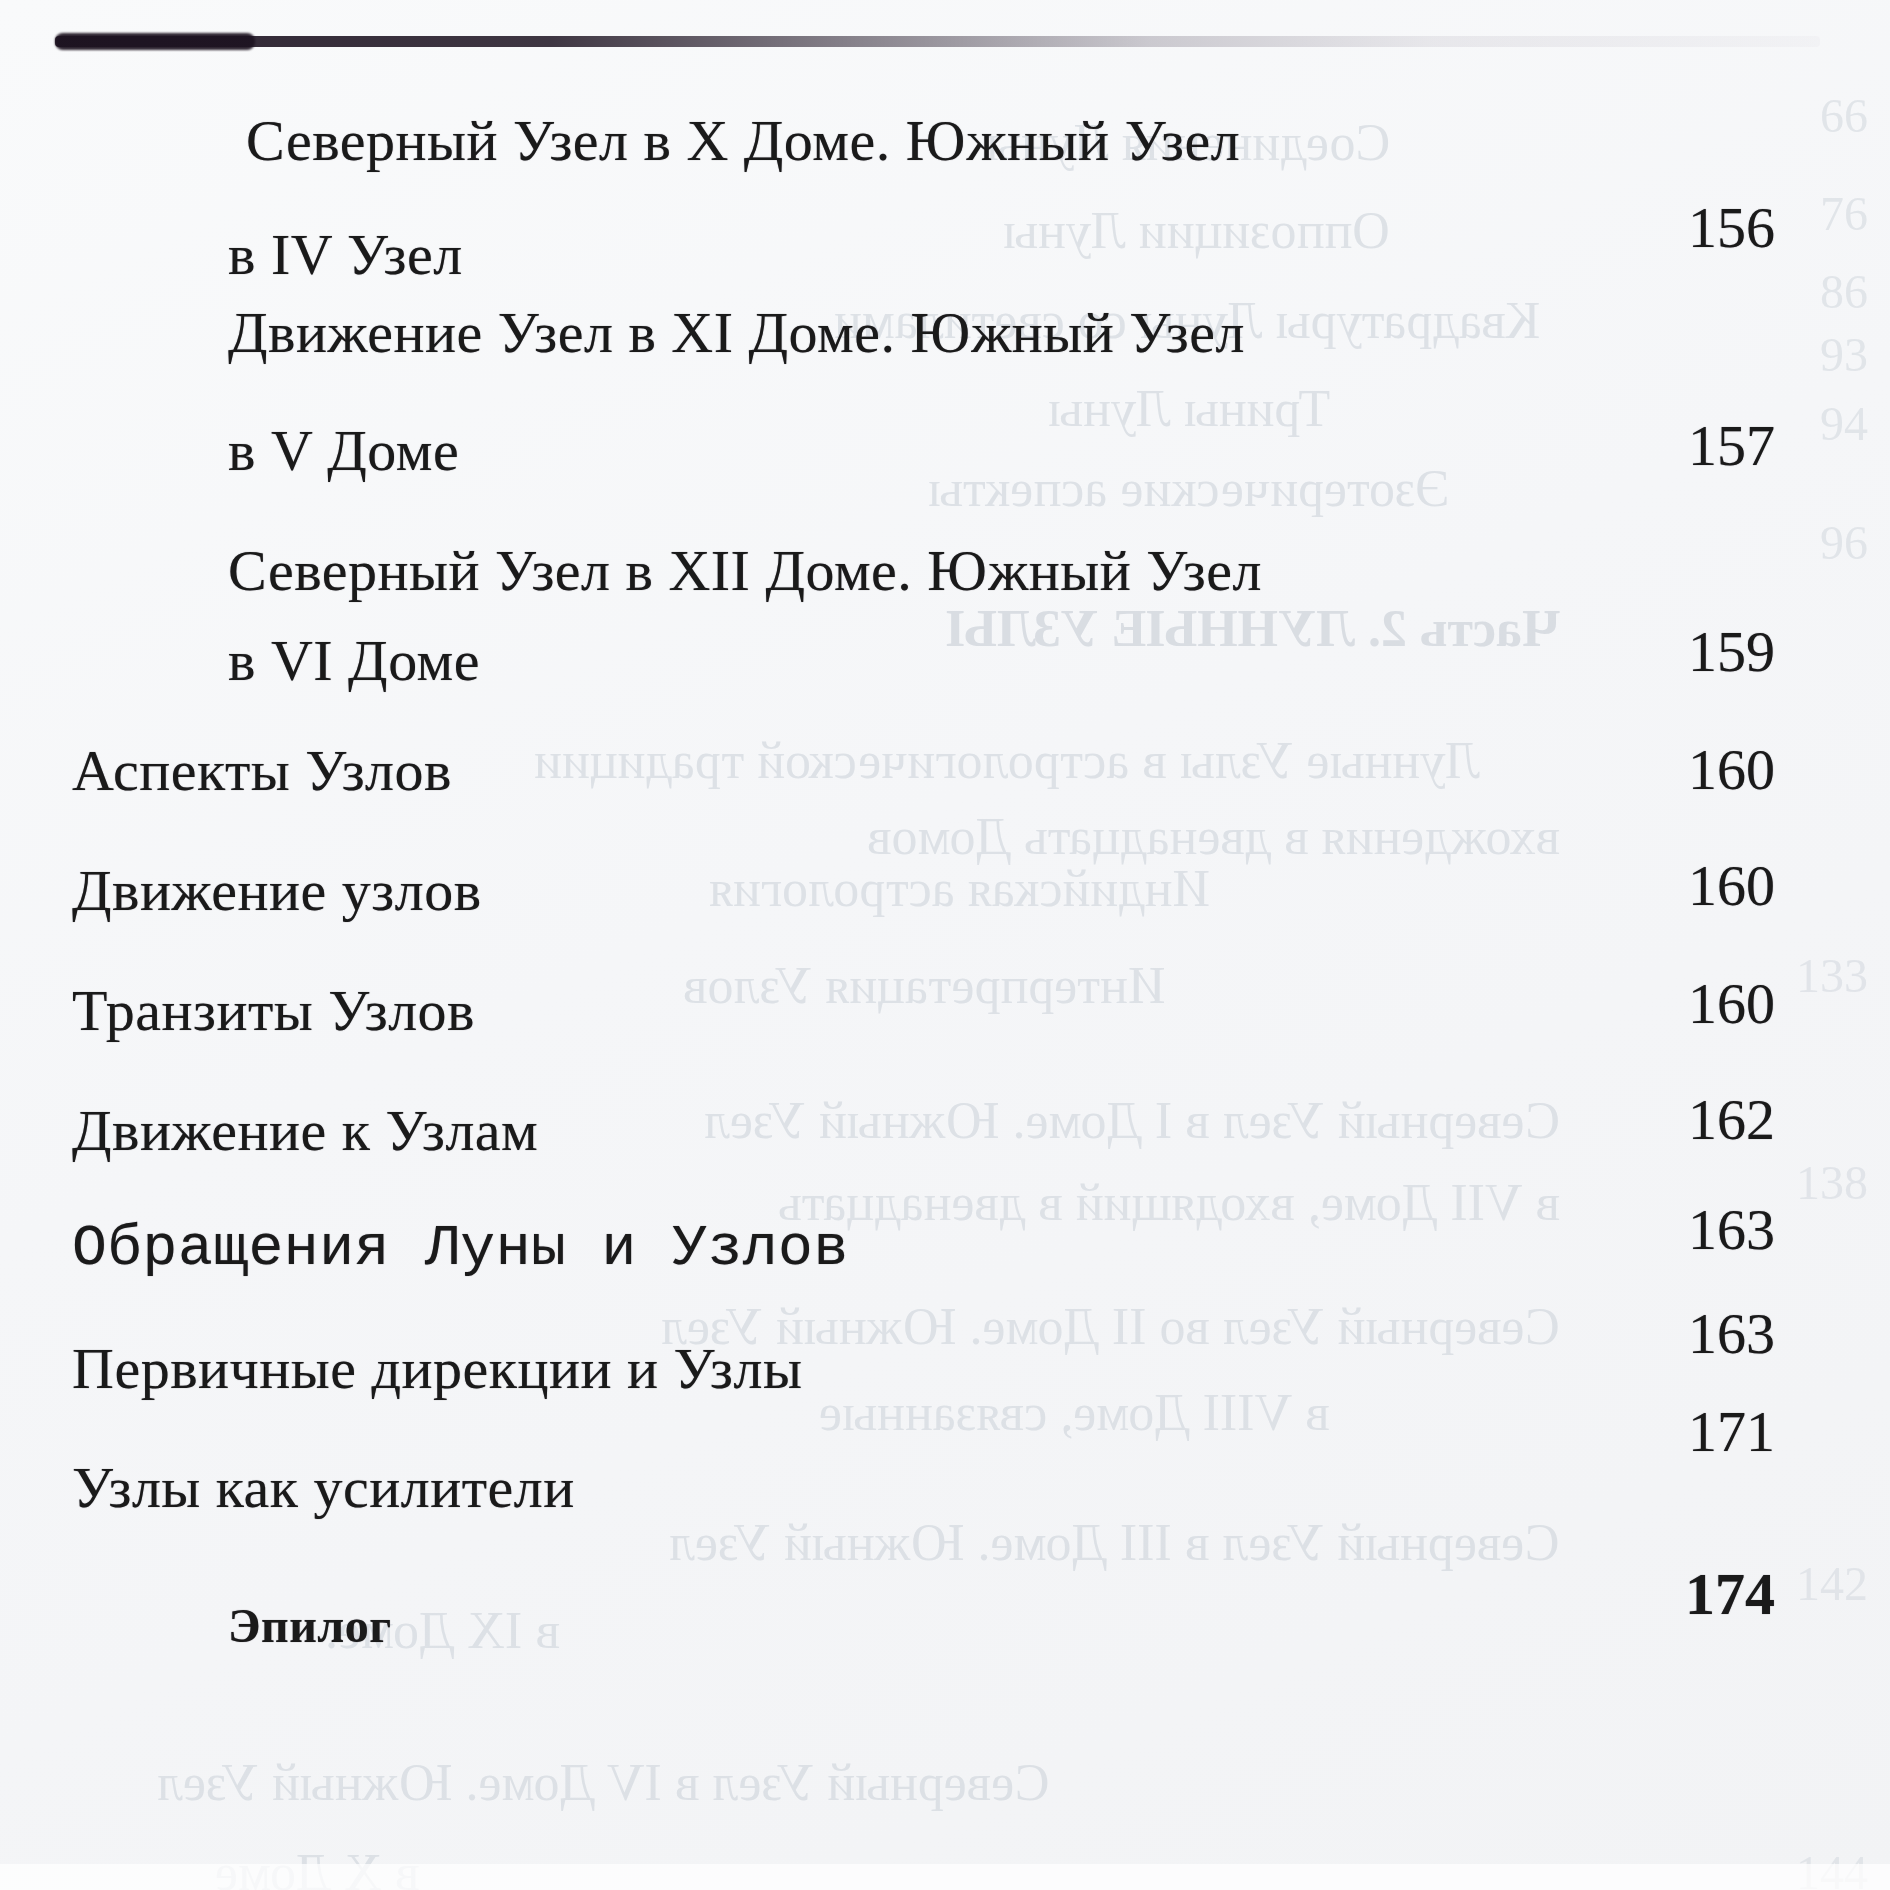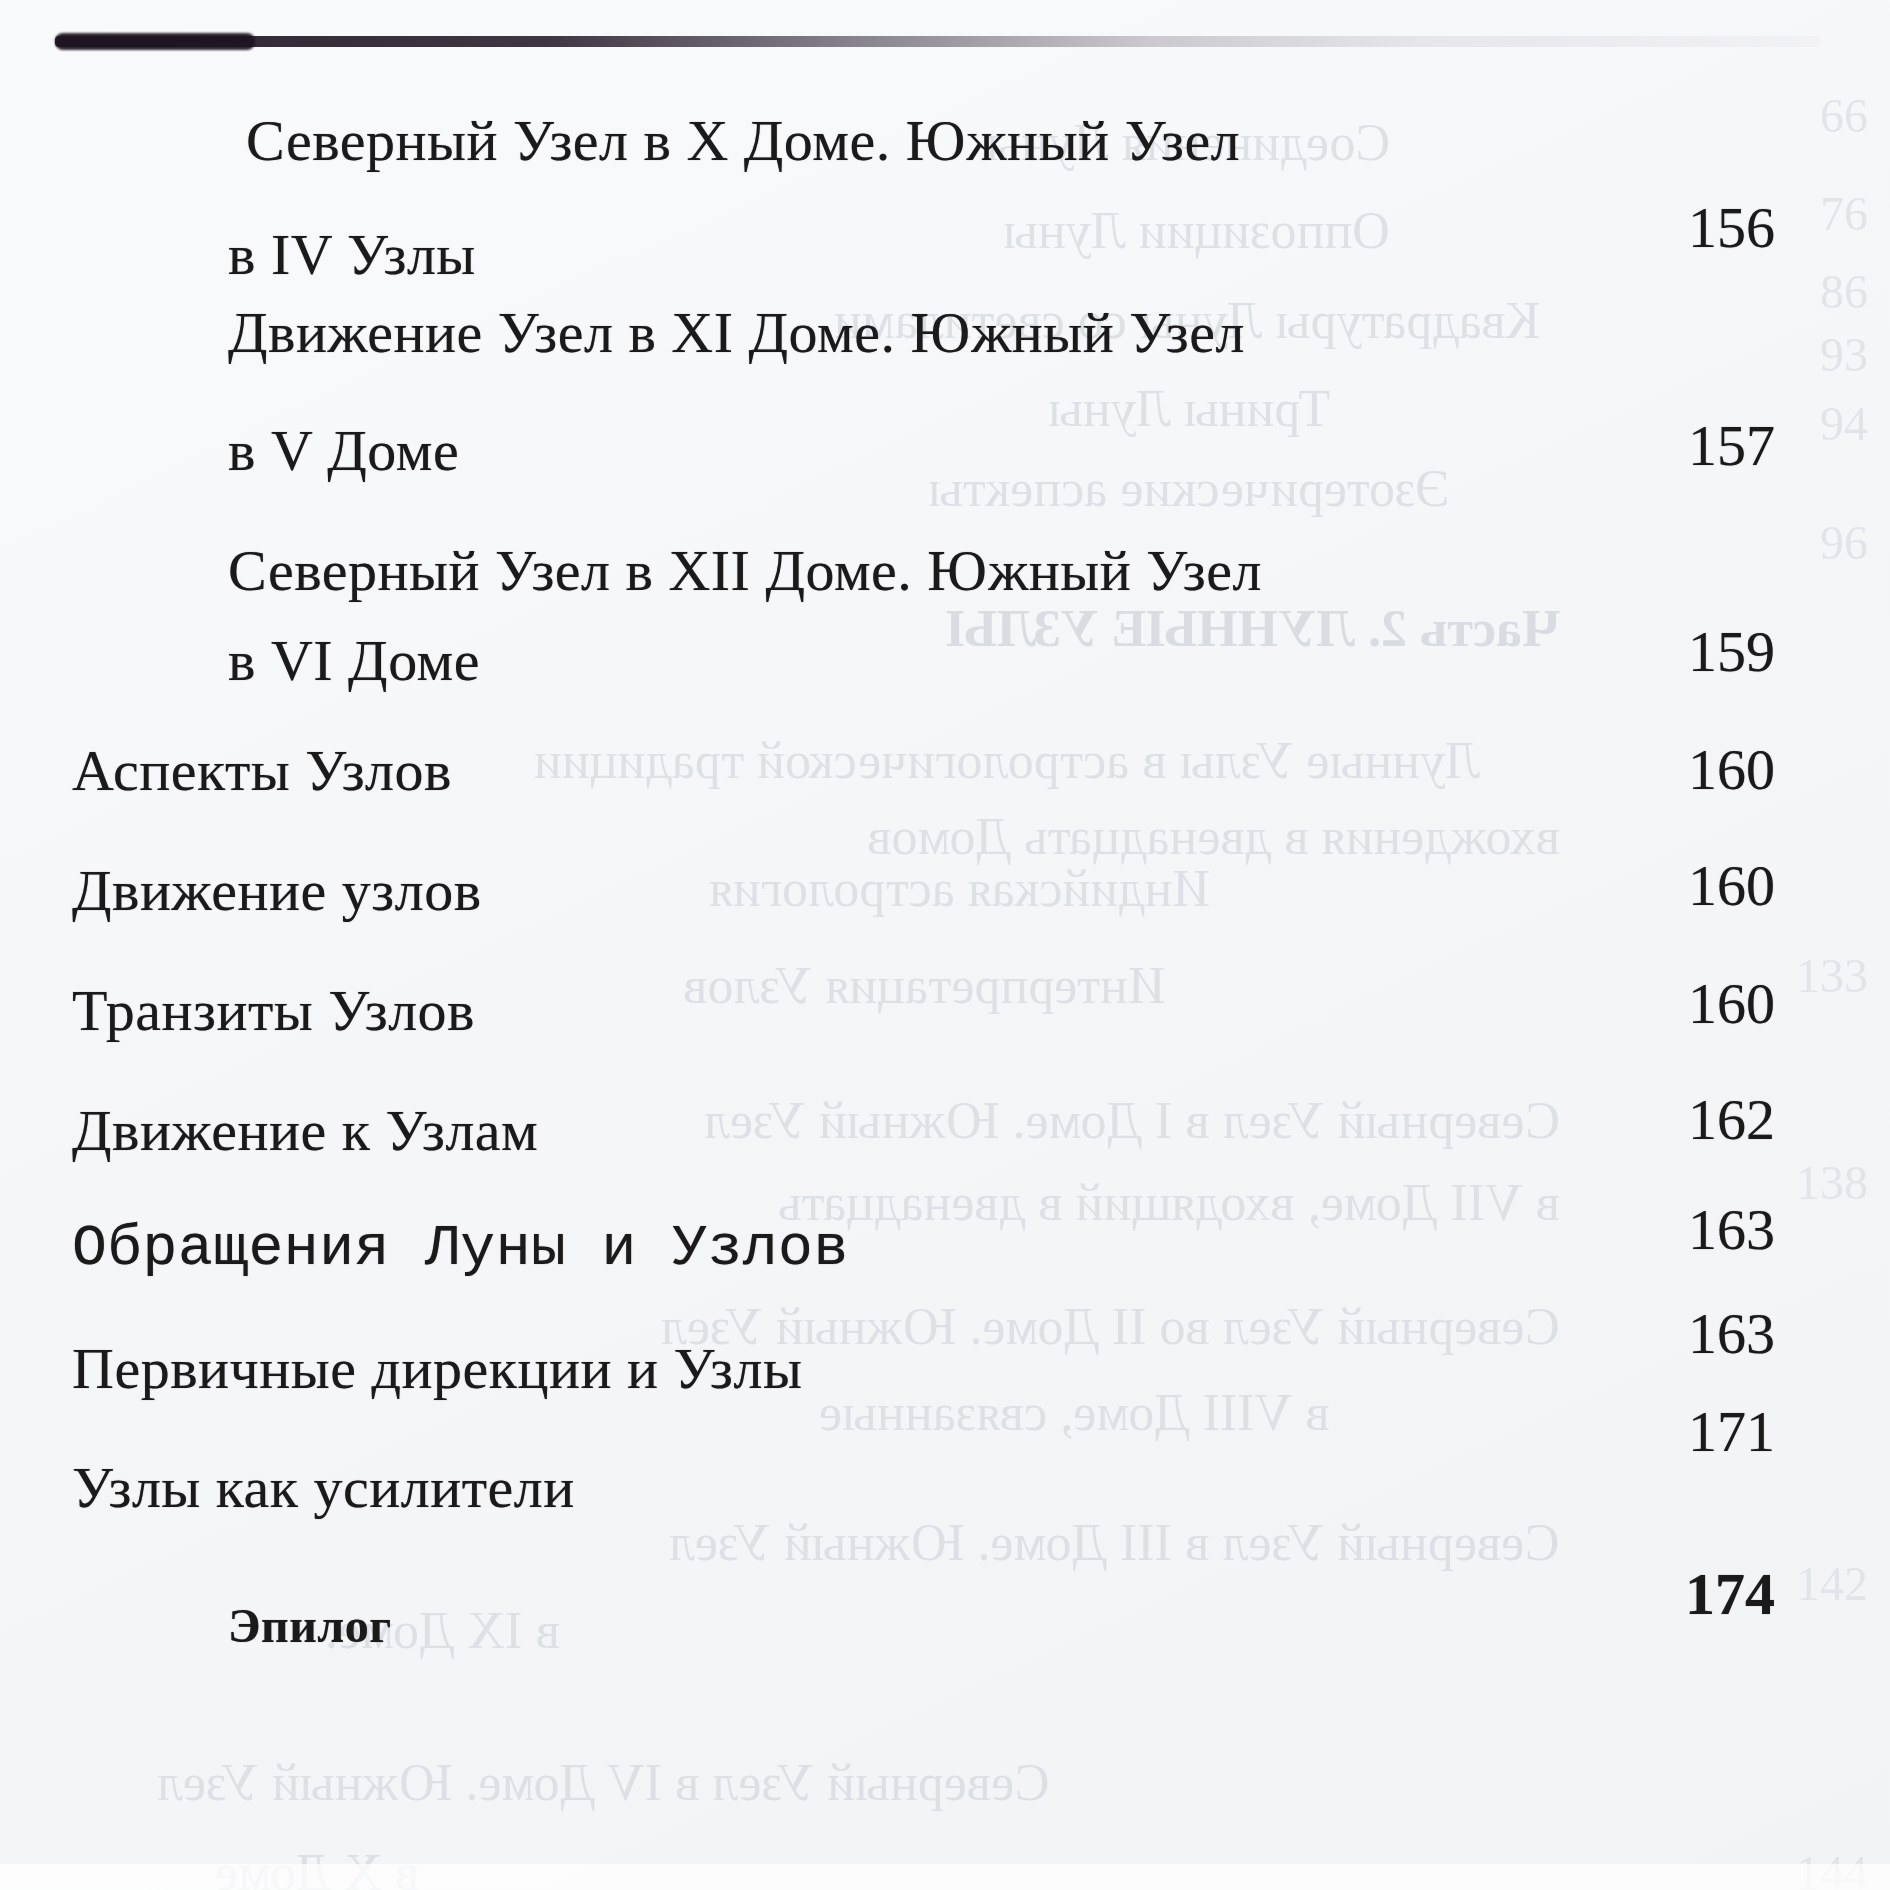--- a/index.html
+++ b/index.html
@@ -93,21 +93,21 @@
       <div class="ghost-num" style="right: 22px; top: 327px;">93</div>
       <div class="ghost-num" style="right: 22px; top: 396px;">94</div>
       <div class="ghost-num" style="right: 22px; top: 515px;">96</div>
       <div class="ghost-num" style="right: 22px; top: 948px;">133</div>
       <div class="ghost-num" style="right: 22px; top: 1155px;">138</div>
       <div class="ghost-num" style="right: 22px; top: 1556px;">142</div>
       <div class="ghost-num" style="right: 22px; top: 1845px;">144</div>
     </div>
   <div id="toc-layer">
       <div class="toc-line" style="left: 228px; top: 108px; margin-left: 18px;">Северный Узел в X Доме. Южный Узел</div>
-      <div class="toc-line" style="left: 228px; top: 222px;">в IV Узлы</div>
+      <div class="toc-line" style="left: 228px; top: 222px;">в IV Узел</div>
       <div class="toc-num" style="left: 1775px; top: 194px;">156</div>
       <div class="toc-line" style="left: 228px; top: 300px;">Движение Узел в XI Доме. Южный Узел</div>
       <div class="toc-line" style="left: 228px; top: 418px;">в V Доме</div>
       <div class="toc-num" style="left: 1775px; top: 412px;">157</div>
       <div class="toc-line" style="left: 228px; top: 538px;">Северный Узел в XII Доме. Южный Узел</div>
       <div class="toc-line" style="left: 228px; top: 628px;">в VI Доме</div>
       <div class="toc-num" style="left: 1775px; top: 618px;">159</div>
       <div class="toc-line" style="left: 72px; top: 738px;">Аспекты Узлов</div>
       <div class="toc-num" style="left: 1775px; top: 736px;">160</div>
       <div class="toc-line" style="left: 72px; top: 858px;">Движение узлов</div>

